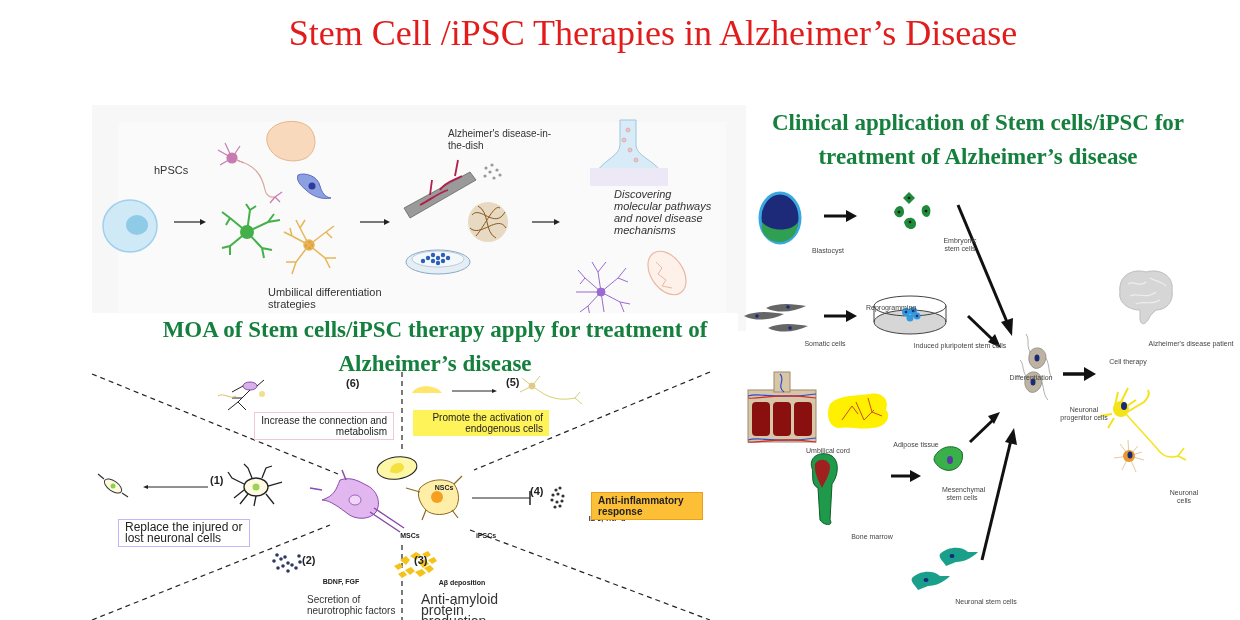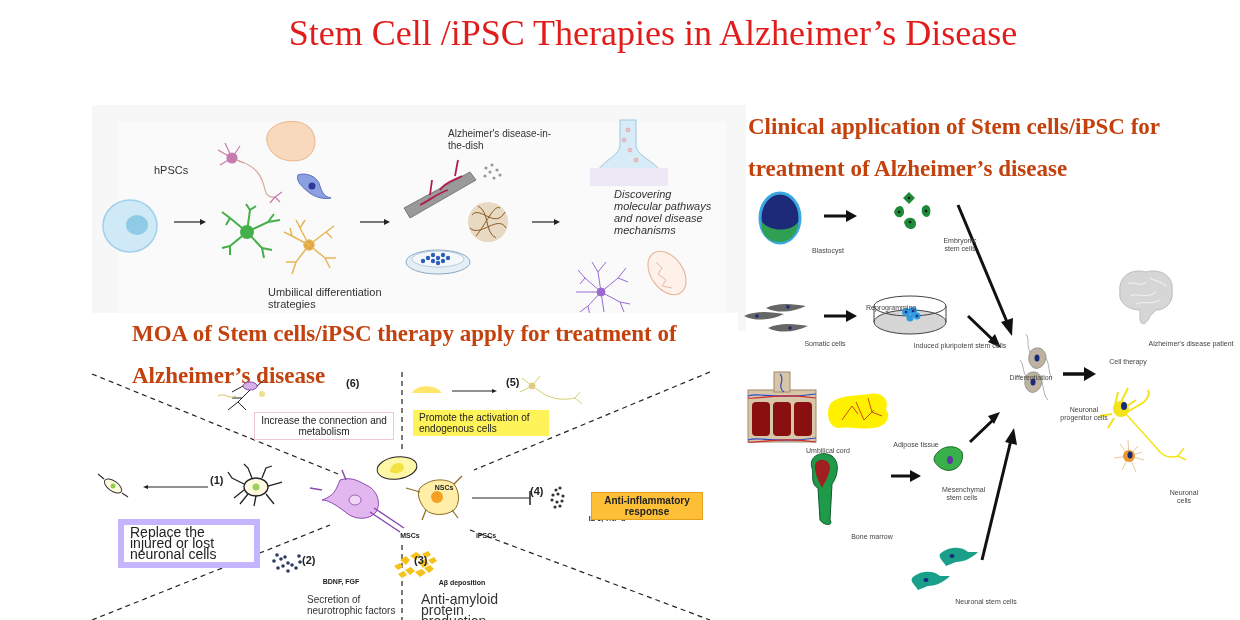--- a/index.html
+++ b/index.html
@@ -1,27 +1,27 @@
 <!DOCTYPE html>
 <html><head>
 <meta charset="utf-8">
 <style>
   html, body { margin: 0; padding: 0; background: #ffffff; }
   body { width: 1240px; height: 620px; position: relative; overflow: hidden; font-family: "Liberation Sans", sans-serif; }
   .abs { position: absolute; padding-left: 48px; }
   .main-title { left: 0; width: 1210px; top: 12px; text-align: center; color: #e21b1b; font-family: "Liberation Serif", serif; font-size: 36px; }
   .panel-top { left: 92px; top: 105px; width: 606px; height: 226px; background: #f7f7f7; }
   .panel-top-inner { left: 118px; top: 122px; width: 560px; height: 208px; background: #fafafa; }
-  .serif-head { font-family: "Liberation Serif", serif; font-weight: bold; color: #c2410c; line-height: 42px; }
+  .serif-head { font-family: "Liberation Serif", serif; font-weight: bold; color: #15803d; text-align: center; line-height: 34px; }
   .moa-title { left: 84px; top: 313px; width: 606px; font-size: 23px; background: #fff; }
   .clin-title { left: 700px; top: 106px; width: 460px; font-size: 23px; }
   .lbl { color: #333; font-size: 11px; text-align: left; line-height: 12px; }
   .lbl-sm { color: #444; font-size: 7px; text-align: center; line-height: 8px; font-family: "Liberation Sans", sans-serif; }
   .lbl-b { font-weight: bold; color: #222; }
-  .box { border: 6px solid #c4b5fd; padding: 2px 6px; font-size: 14px; line-height: 11px; color: #222; background: #fff; }
+  .box { border: 1px solid #c4b5fd; padding: 2px 6px; font-size: 12px; line-height: 11px; color: #222; background: #fff; }
   .box-pink { border: 1px solid #f0c8d0; padding: 2px 6px; font-size: 10px; line-height: 11px; color: #222; background: #fff; }
   .box-yellow { background: #fff35a; padding: 2px 6px; font-size: 10px; line-height: 11px; color: #222; }
   .box-orange { background: #fdbf36; border: 1px solid #e8a020; padding: 2px 6px; font-size: 10px; line-height: 11px; color: #222; font-weight: bold; }
   svg { position: absolute; left: 0; top: 0; overflow: visible; }
 </style>
 </head>
 <body>
 
 <div class="abs main-title">Stem Cell /iPSC Therapies in Alzheimer’s Disease</div>
 
@@ -242,35 +242,35 @@
       <path d="M415 572 l7 -3 l4 4 l-6 4 z"></path>
       <path d="M424 568 l6 -3 l4 4 l-5 4 z"></path>
       <path d="M394 566 l6 -3 l3 4 l-5 3 z"></path>
       <path d="M398 574 l6 -3 l3 4 l-5 3 z"></path>
       <path d="M422 554 l6 -3 l3 4 l-5 3 z"></path>
       <path d="M428 560 l6 -3 l3 4 l-5 3 z"></path>
   </g>
 </svg>
 
 <div class="abs lbl lbl-b" style="left:298px; top:377px; width:30px; font-size:11px;">(6)</div>
-<div class="abs box-pink" style="left:254px; top:412px; width:126px; text-align:center;">Increase the connection and metabolism</div>
+<div class="abs box-pink" style="left:254px; top:412px; width:126px; text-align:right;">Increase the connection and metabolism</div>
 
 <div class="abs lbl lbl-b" style="left:458px; top:376px; width:30px; font-size:11px;">(5)</div>
-<div class="abs box-yellow" style="left:413px; top:410px; width:124px; text-align:left;">Promote the activation of endogenous cells</div>
+<div class="abs box-yellow" style="left:413px; top:410px; width:124px; text-align:right;">Promote the activation of endogenous cells</div>
 
 <div class="abs lbl lbl-b" style="left:162px; top:474px; width:30px; font-size:11px;">(1)</div>
 <div class="abs box" style="left:118px; top:519px; width:118px; text-align:left;">Replace the injured or lost neuronal cells</div>
 
 <div class="abs lbl-sm lbl-b" style="left:376px; top:484px; width:40px;">NSCs</div>
 <div class="abs lbl-sm lbl-b" style="left:342px; top:532px; width:40px;">MSCs</div>
 <div class="abs lbl-sm lbl-b" style="left:418px; top:532px; width:40px;">iPSCs</div>
 
 <div class="abs lbl lbl-b" style="left:482px; top:485px; width:30px; font-size:11px;">(4)</div>
 <div class="abs lbl-sm lbl-b" style="left:534px; top:515px; width:50px;">IL-6, TNF-α</div>
-<div class="abs box-orange" style="left:591px; top:492px; width:98px; text-align:center;">Anti-inflammatory response</div>
+<div class="abs box-orange" style="left:591px; top:492px; width:98px; text-align:left;">Anti-inflammatory response</div>
 
 <div class="abs lbl lbl-b" style="left:254px; top:554px; width:24px; font-size:11px;">(2)</div>
 <div class="abs lbl-sm lbl-b" style="left:268px; top:578px; width:50px;">BDNF, FGF</div>
 <div class="abs lbl" style="left:240px; top:594px; width:100px; text-align:left; font-size:10px; line-height:11px;margin-left:19px;">Secretion of neurotrophic factors</div>
 
 <div class="abs lbl lbl-b" style="left:366px; top:554px; width:24px; font-size:11px;">(3)</div>
 <div class="abs lbl-sm lbl-b" style="left:382px; top:579px; width:64px;">Aβ deposition</div>
 <div class="abs lbl" style="left:373px; top:594px; width:100px; text-align:left; font-size:14px; line-height:11px;">Anti-amyloid protein production</div>
 
 <div class="abs serif-head clin-title">Clinical application of Stem cells/iPSC for treatment of Alzheimer’s disease</div>

